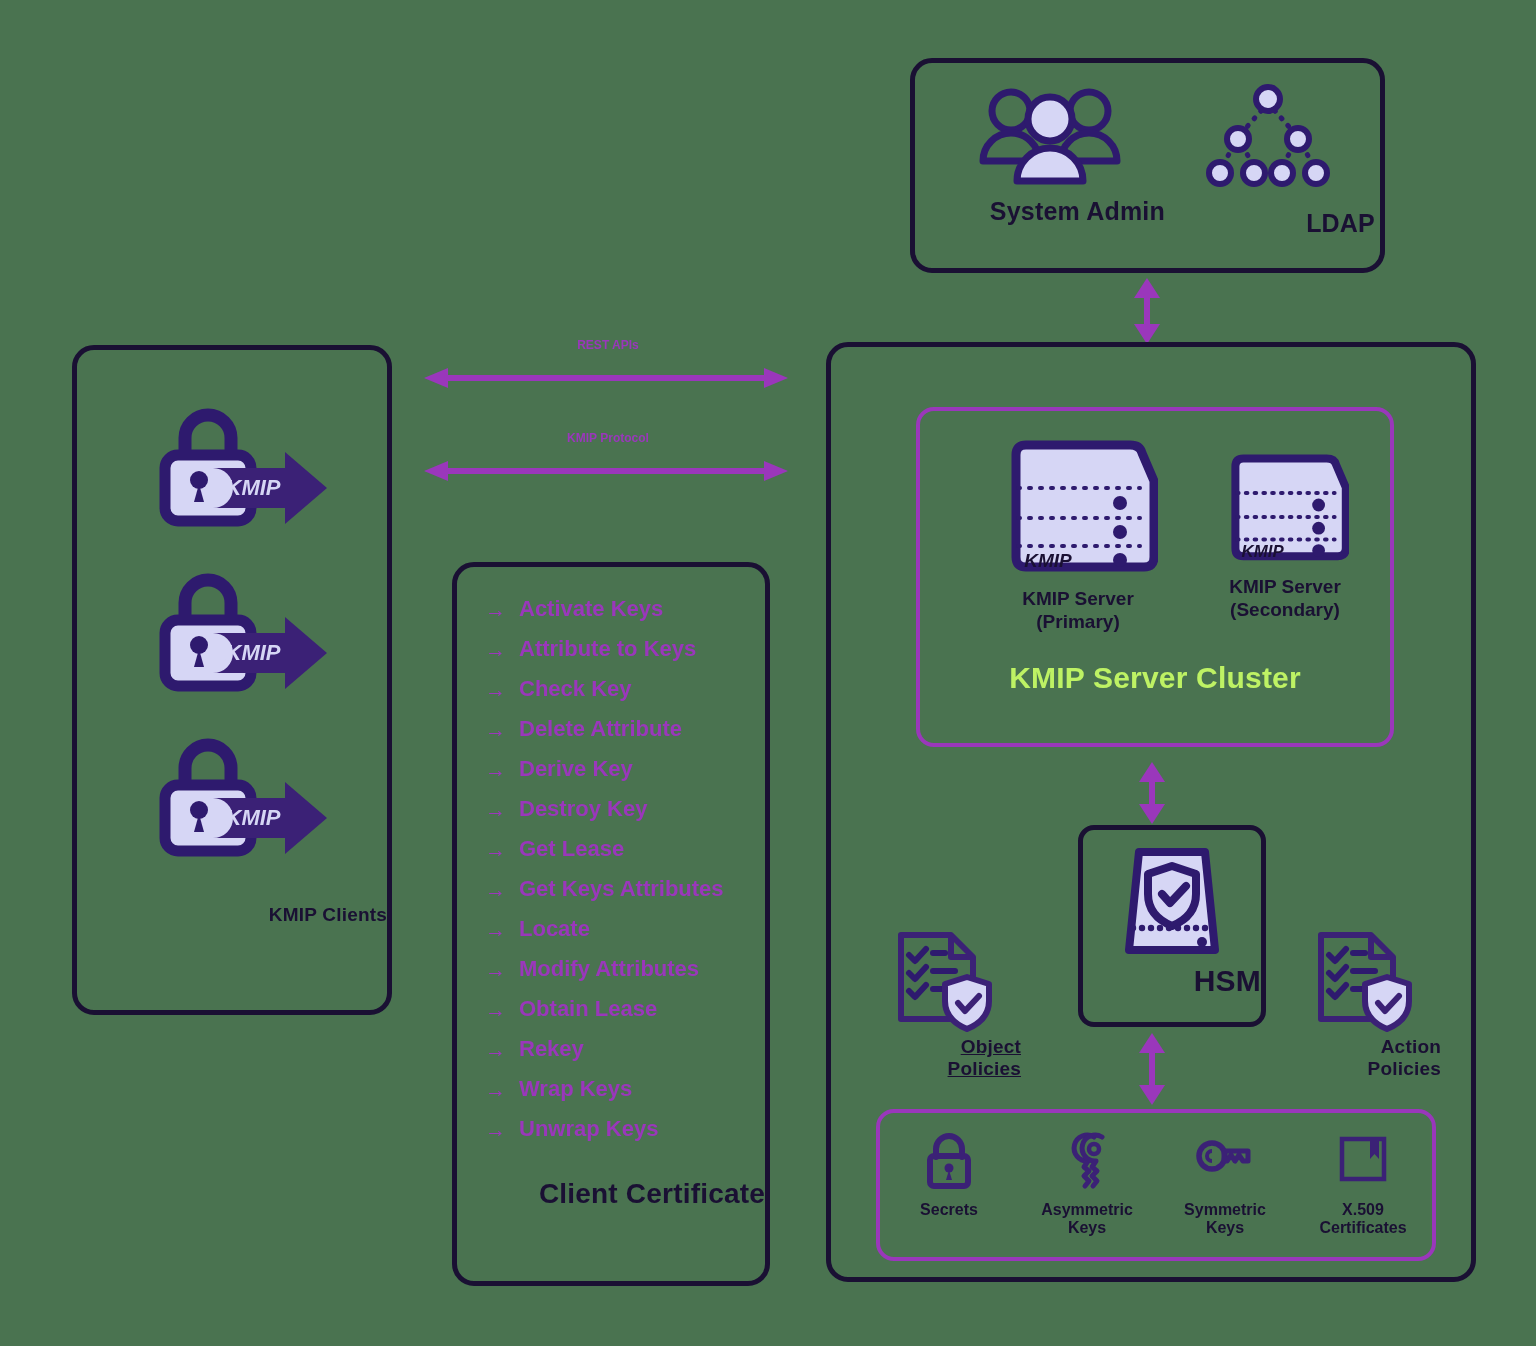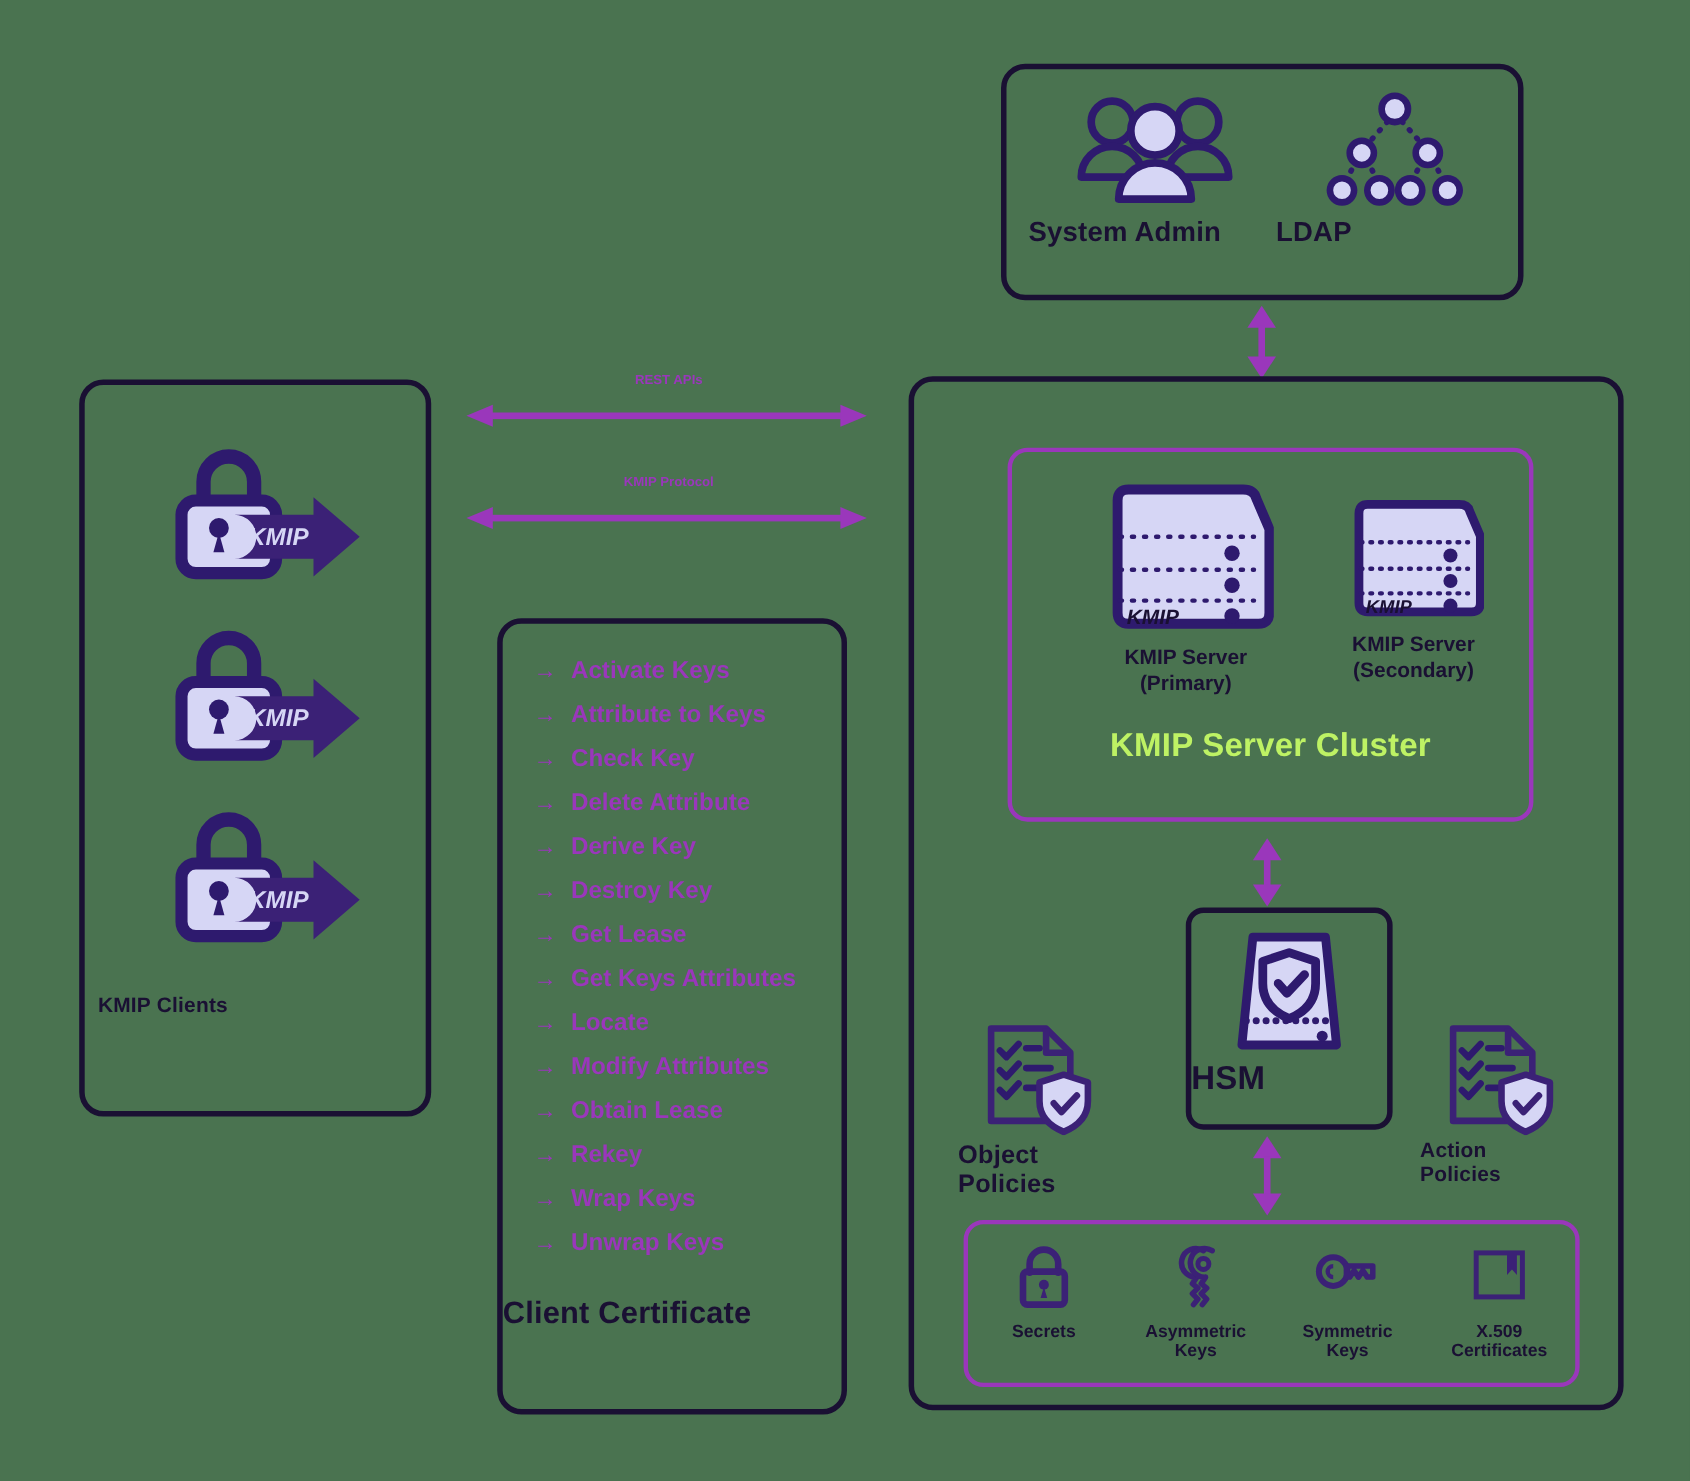--- a/index.html
+++ b/index.html
@@ -19,21 +19,21 @@
     border:5px solid #1a1033;
     border-radius:22px;
     box-sizing:border-box;
   }
   .panel.purple{border-color:#9a37bb;border-width:4px;border-radius:18px;}
 
   
   .lbl-dark{
     color:#1a1033;
     font-weight:bold;
-    text-align:left;
+    text-align:right;
     line-height:1.18;
     letter-spacing:.2px;
   }
   .lbl-purple{
     color:#bef264;
     font-weight:bold;
     letter-spacing:.2px;
   }
 
   
@@ -121,21 +121,21 @@
             <circle cx="65" cy="18" r="12"></circle>
             <circle cx="35" cy="58" r="11"></circle>
             <circle cx="95" cy="58" r="11"></circle>
             <circle cx="17" cy="92" r="11"></circle>
             <circle cx="51" cy="92" r="11"></circle>
             <circle cx="79" cy="92" r="11"></circle>
             <circle cx="113" cy="92" r="11"></circle>
           </g>
         </svg>
       </div>
-      <div class="lbl-dark" style="font-size:25px;margin-top:6px;">LDAP</div>
+      <div class="lbl-dark" style="font-size:25px;margin-top:18px;">LDAP</div>
     </div>
   </div>
 
   <div class="v-arrow" style="left:1134px;top:278px;height:66px;">
     <div class="tip t"></div>
       <div class="bar"></div>
       <div class="tip b"></div>
   </div>
 
   <div class="panel" style="left:72px;top:345px;width:320px;height:670px;">
@@ -347,21 +347,21 @@
             <path d="M18 46 l6 6 l11 -12"></path>
             <path d="M18 64 l6 6 l11 -12"></path>
             <line x1="42" y1="26" x2="54" y2="26"></line>
             <line x1="42" y1="44" x2="64" y2="44"></line>
             <line x1="42" y1="62" x2="64" y2="62"></line>
           </g>
           <path d="M76 50 l22 7 v17 q0 19 -22 28 q-22 -9 -22 -28 v-17 z" fill="#d6d6f5" stroke="#3b2176" stroke-width="6" stroke-linejoin="round"></path>
           <path d="M67 76 l7 8 l14 -15" fill="none" stroke="#3b2176" stroke-width="6" stroke-linecap="round" stroke-linejoin="round"></path>
         </svg>
       </div>
-      <div class="lbl-dark" style="font-size:23px;margin-top:4px;">
+      <div class="lbl-dark" style="font-size:19px;margin-top:4px;text-decoration:underline;">
         <div>Object</div>
         <div>Policies</div>
       </div>
     </div>
 
     <div class="abs" style="left:460px;top:580px;width:150px;">
       <div style="display:flex;justify-content:center;">
         <svg width="110" height="105" viewBox="0 0 110 105">
           <path d="M10 8 h50 l22 22 v62 h-72 z" fill="none" stroke="#3b2176" stroke-width="6" stroke-linejoin="round"></path>
           <path d="M60 8 v22 h22" fill="none" stroke="#3b2176" stroke-width="6" stroke-linejoin="round"></path>

